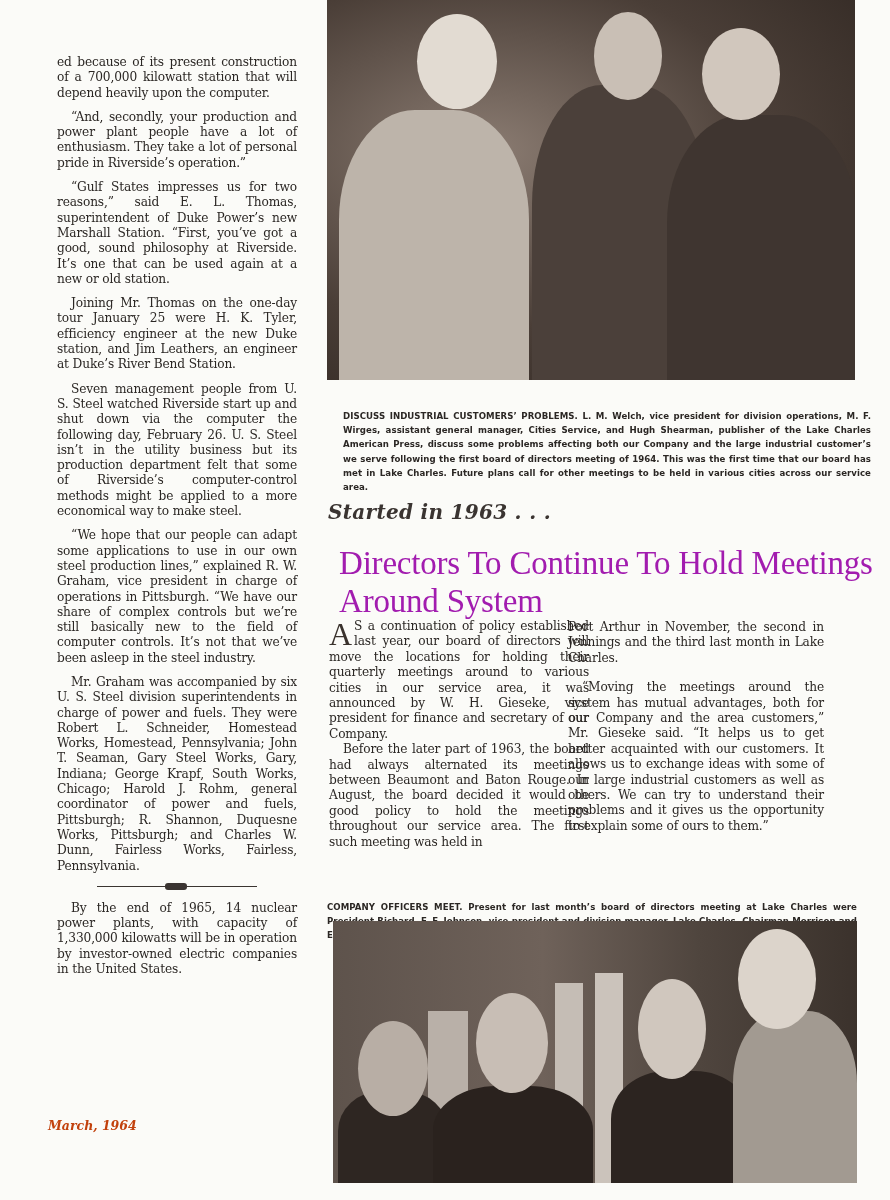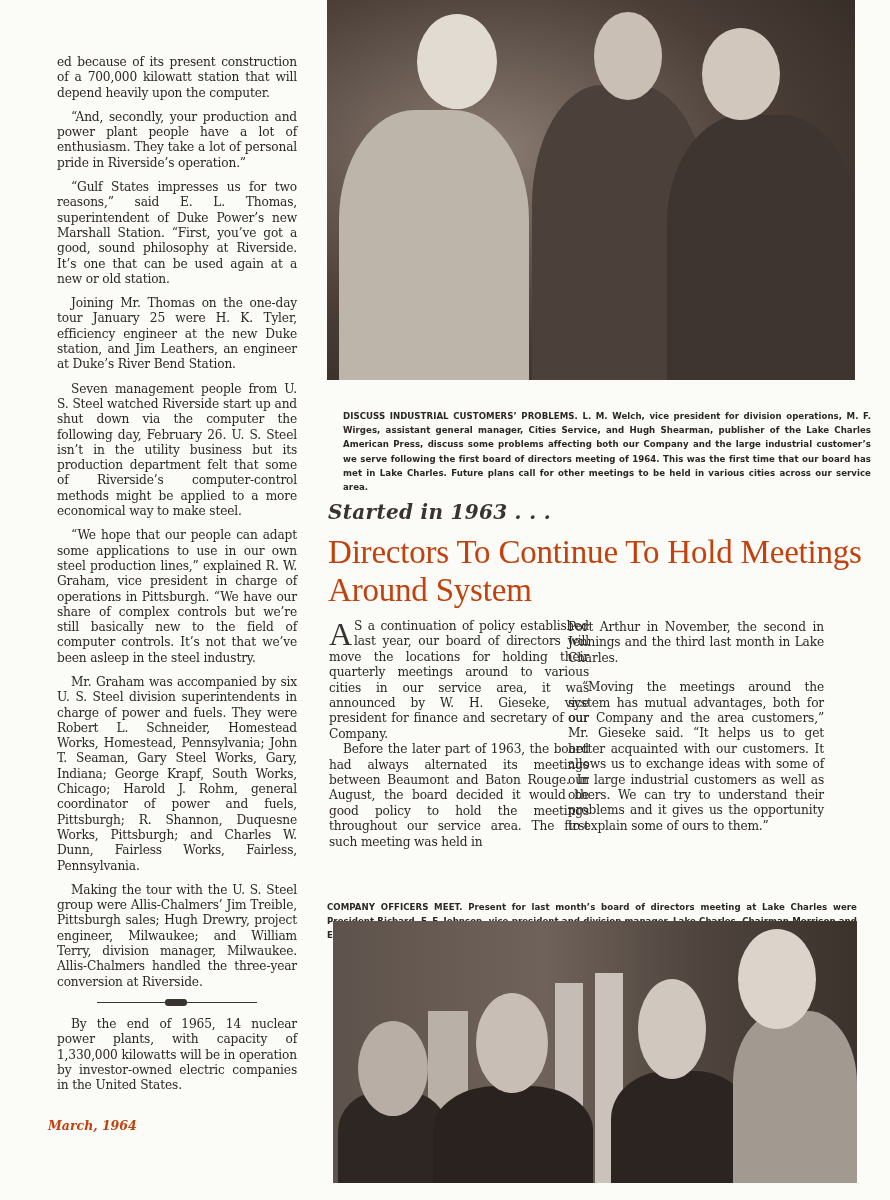--- a/index.html
+++ b/index.html
@@ -53,21 +53,21 @@
   .cap1 { left: 327px; top: 409px; width: 528px; margin-left: 16px; }
   .cap2 { left: 327px; top: 900px; width: 530px; }
   .kicker {
     position: absolute; left: 328px; top: 500px;
     font-family: "DejaVu Serif", serif; font-style: italic; font-weight: bold;
     font-size: 20px; color: #3a3431; letter-spacing: 0.3px;
   }
   .headline {
     position: absolute; left: 328px; top: 533px; width: 540px;
     font-family: "Liberation Serif", serif; font-size: 33px; line-height: 38px;
-    color: #c2410c; font-weight: normal; margin: 0; letter-spacing: -0.2px;
+    color: #a21caf; font-weight: normal; margin: 11px; letter-spacing: -0.2px;
   }
   .body-col {
     position: absolute; top: 619px; width: 260px;
     font-size: 12.2px; line-height: 15.4px; text-align: justify; letter-spacing: -0.15px;
   }
   .body-col p { margin: 0; text-indent: 14px; }
   .body-a { left: 329px; }
   .body-b { left: 568px; width: 256px; top: 620px; }
   .dropcap {
     float: left; font-family: "Liberation Serif", serif; font-size: 32px; line-height: 26px;
@@ -81,21 +81,20 @@
 <body>
 
 <div class="col-left">
   <p class="first">ed because of its present construction of a 700,000 kilowatt station that will depend heavily upon the computer.</p>
   <p>“And, secondly, your production and power plant people have a lot of enthusiasm. They take a lot of personal pride in Riverside’s operation.”</p>
   <p>“Gulf States impresses us for two reasons,” said E. L. Thomas, superintendent of Duke Power’s new Marshall Station. “First, you’ve got a good, sound philosophy at Riverside. It’s one that can be used again at a new or old station.</p>
   <p>Joining Mr. Thomas on the one-day tour January 25 were H. K. Tyler, efficiency engineer at the new Duke station, and Jim Leathers, an engineer at Duke’s River Bend Station.</p>
   <p>Seven management people from U. S. Steel watched Riverside start up and shut down via the computer the following day, February 26. U. S. Steel isn’t in the utility business but its production department felt that some of Riverside’s computer-control methods might be applied to a more economical way to make steel.</p>
   <p>“We hope that our people can adapt some applications to use in our own steel production lines,” explained R. W. Graham, vice president in charge of operations in Pittsburgh. “We have our share of complex controls but we’re still basically new to the field of computer controls. It’s not that we’ve been asleep in the steel industry.</p>
   <p>Mr. Graham was accompanied by six U. S. Steel division superintendents in charge of power and fuels. They were Robert L. Schneider, Homestead Works, Homestead, Pennsylvania; John T. Seaman, Gary Steel Works, Gary, Indiana; George Krapf, South Works, Chicago; Harold J. Rohm, general coordinator of power and fuels, Pittsburgh; R. Shannon, Duquesne Works, Pittsburgh; and Charles W. Dunn, Fairless Works, Fairless, Pennsylvania.</p>
-  <p>Making the tour with the U. S. Steel group were Allis-Chalmers’ Jim Treible, Pittsburgh sales; Hugh Drewry, project engineer, Milwaukee; and William Terry, division manager, Milwaukee. Allis-Chalmers handled the three-year conversion at Riverside.</p>
   <span class="ornament"></span>
   <p class="after-orn">By the end of 1965, 14 nuclear power plants, with capacity of 1,330,000 kilowatts will be in operation by investor-owned electric companies in the United States.</p>
 </div>
 
 <div class="footer-date">March, 1964</div>
 
 <div class="photo photo1">
   <div class="figure" style="left:12px; top:110px; width:190px; height:275px; background:#bdb4aa;"></div>
   <div class="head" style="left:90px; top:14px; width:80px; height:95px; background:#e2dbd2;"></div>
   <div class="figure" style="left:205px; top:85px; width:175px; height:300px; background:#4b403a;"></div>

